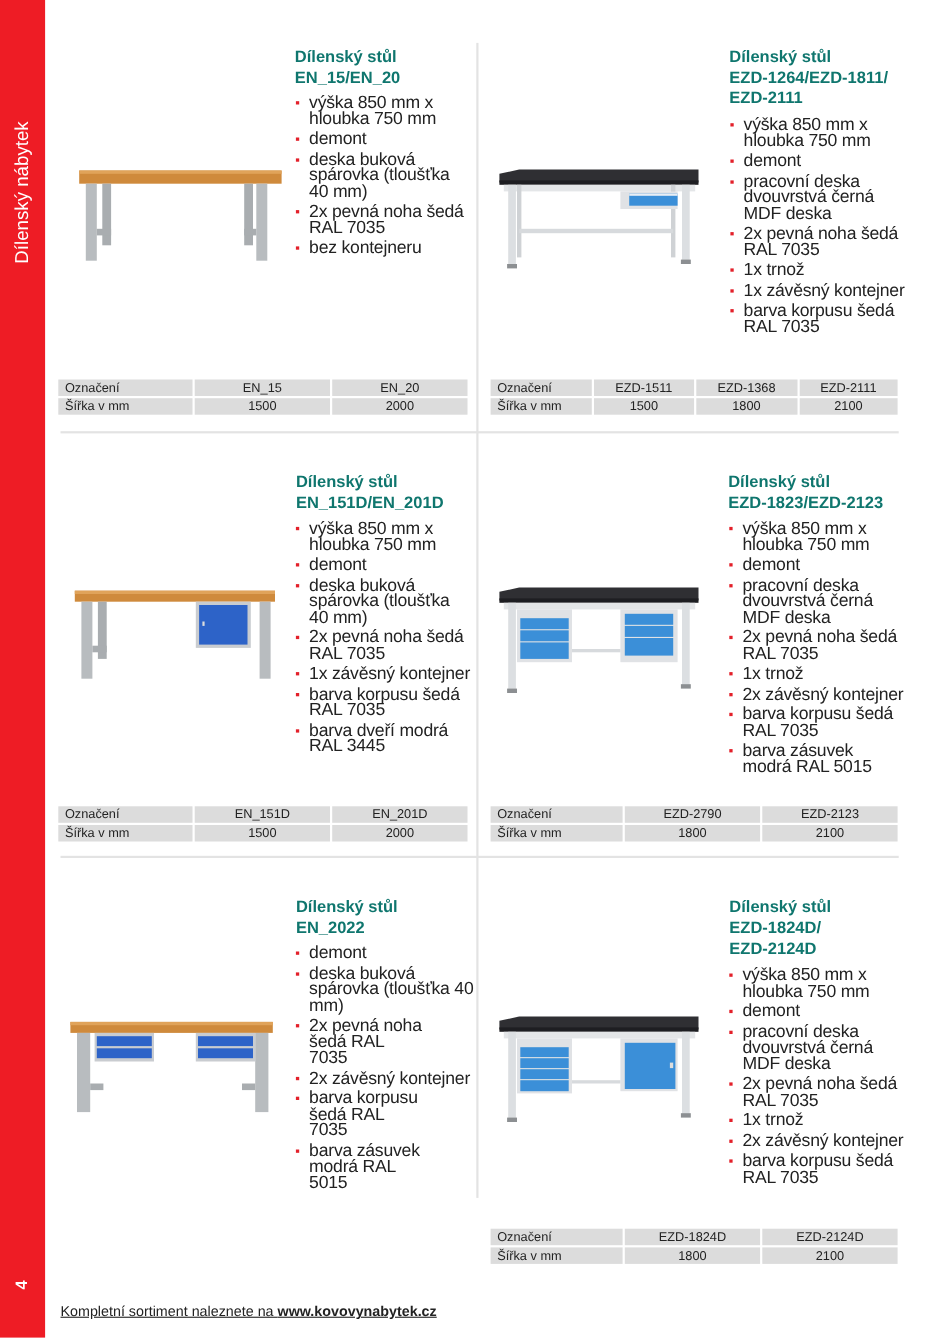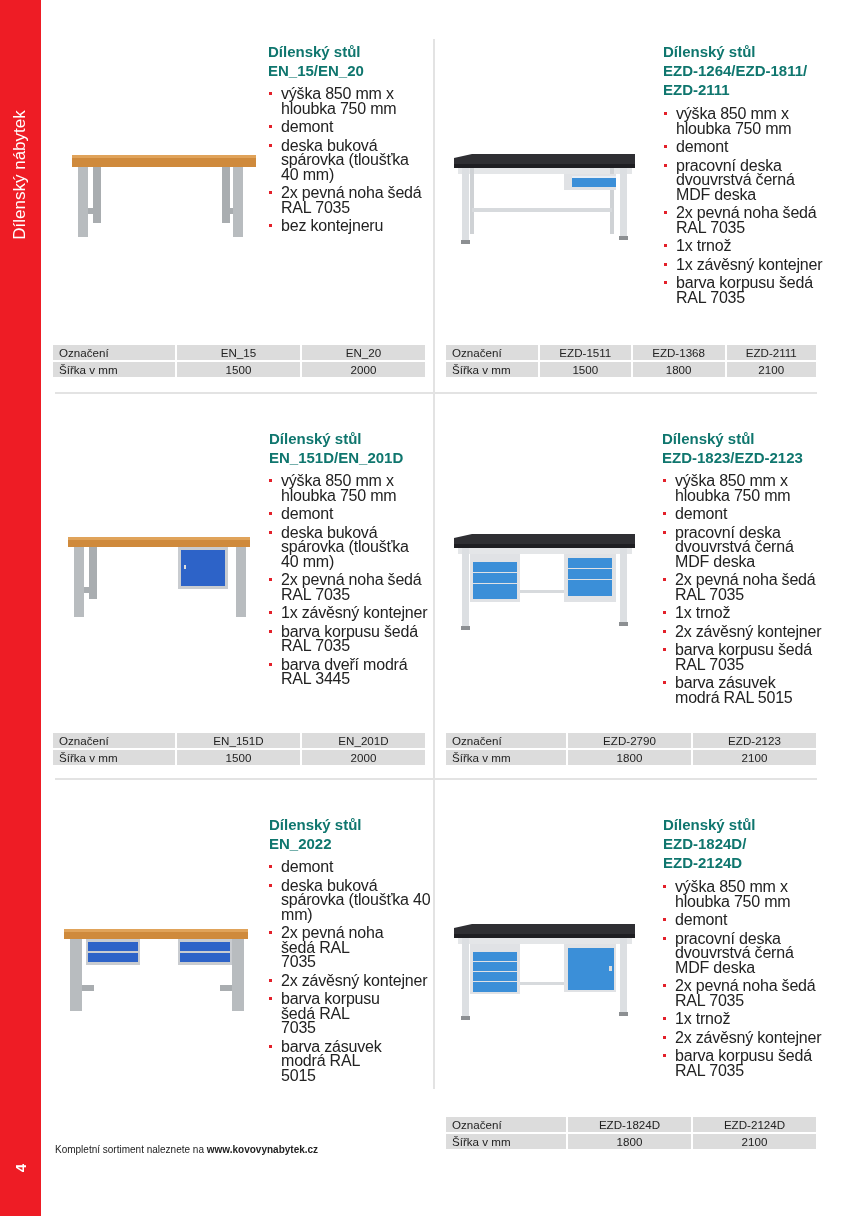--- a/index.html
+++ b/index.html
@@ -12,21 +12,21 @@
   .hdiv{position:absolute;height:2px;background:#e3e3e3;}
   .title{position:absolute;color:#0f766e;font-weight:bold;font-size:15px;line-height:19px;}
   .title div{white-space:nowrap;}
   ul.specs{position:absolute;list-style:none;margin:0;padding:0;font-size:16px;line-height:14.5px;color:#222;letter-spacing:-0.2px;}
   ul.specs li{position:relative;padding-left:13px;margin-bottom:4px;}
   ul.specs li::before{content:"";position:absolute;left:1px;top:5px;width:3px;height:3px;background:#e3202a;}
   table.spec{position:absolute;border-collapse:separate;border-spacing:2px;font-size:11.6px;}
   table.spec td{background:#dcdcdc;height:15px;padding:0 6px;text-align:center;line-height:15px;}
   table.spec td.lbl{text-align:left;}
   .img{position:absolute;}
-  .footer{position:absolute;left:55px;top:1144px;font-size:10px;color:#222;}
+  .footer{position:absolute;left:55px;top:1184px;font-size:13px;color:#222;text-decoration:underline;}
   .footer b{font-weight:bold;}
 </style>
 </head>
 <body>
 
 <div class="sidebar">
   <div class="side-title">
       <span>Dílenský nábytek</span>
     </div>
   <div class="page-num">4</div>

